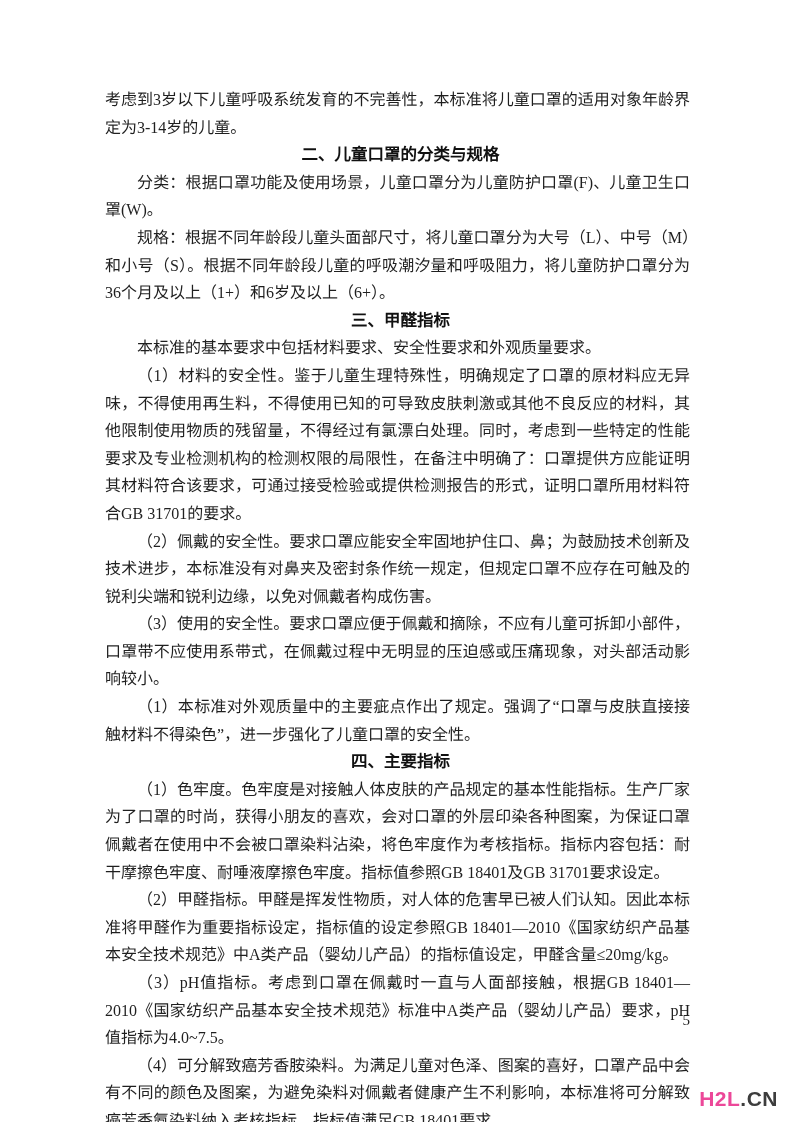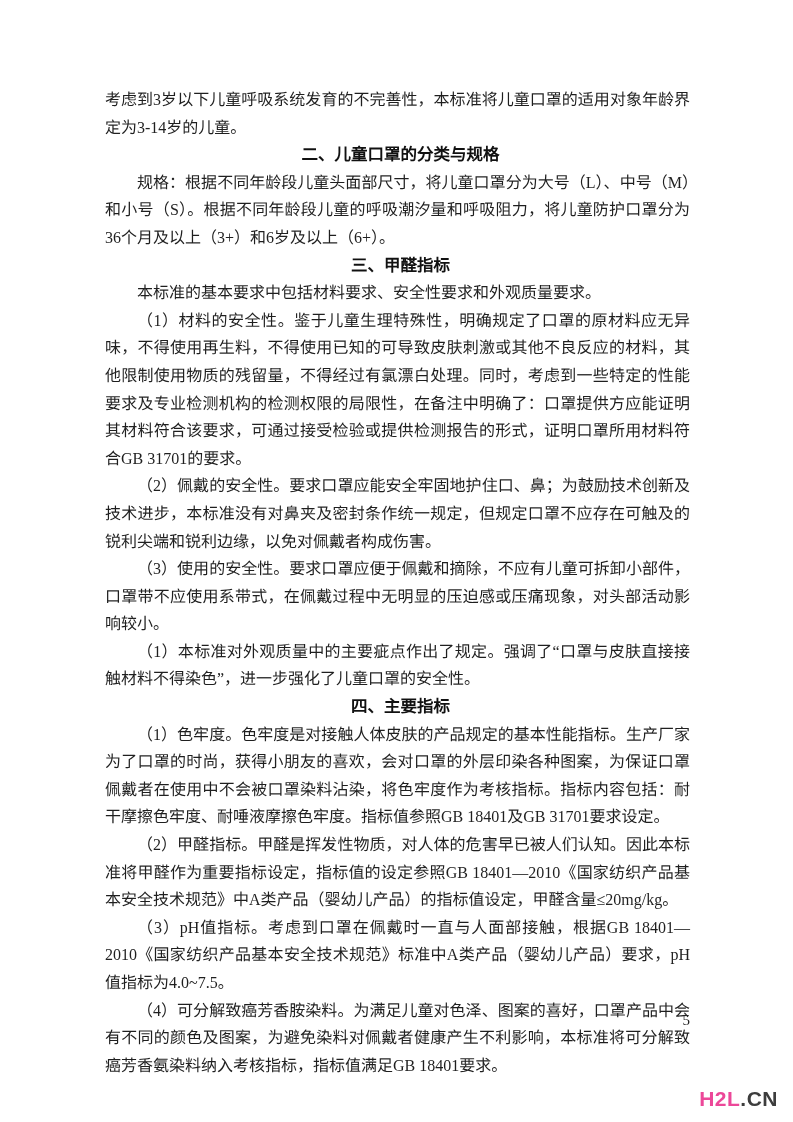--- a/index.html
+++ b/index.html
@@ -64,21 +64,22 @@
   .watermark .suffix { color: #3d3d3d; }
 </style>
 </head>
 <body>
 
 <div class="page">
 
   <div class="content">
     <p class="cont">考虑到3岁以下儿童呼吸系统发育的不完善性，本标准将儿童口罩的适用对象年龄界定为3-14岁的儿童。</p>
     <p class="heading">二、儿童口罩的分类与规格</p>
-    <p class="para">规格：根据不同年龄段儿童头面部尺寸，将儿童口罩分为大号（L）、中号（M）和小号（S）。根据不同年龄段儿童的呼吸潮汐量和呼吸阻力，将儿童防护口罩分为36个月及以上（3+）和6岁及以上（6+）。</p>
+    <p class="para">分类：根据口罩功能及使用场景，儿童口罩分为儿童防护口罩(F)、儿童卫生口罩(W)。</p>
+    <p class="para">规格：根据不同年龄段儿童头面部尺寸，将儿童口罩分为大号（L）、中号（M）和小号（S）。根据不同年龄段儿童的呼吸潮汐量和呼吸阻力，将儿童防护口罩分为36个月及以上（1+）和6岁及以上（6+）。</p>
     <p class="heading">三、甲醛指标</p>
     <p class="para">本标准的基本要求中包括材料要求、安全性要求和外观质量要求。</p>
     <p class="para">（1）材料的安全性。鉴于儿童生理特殊性，明确规定了口罩的原材料应无异味，不得使用再生料，不得使用已知的可导致皮肤刺激或其他不良反应的材料，其他限制使用物质的残留量，不得经过有氯漂白处理。同时，考虑到一些特定的性能要求及专业检测机构的检测权限的局限性，在备注中明确了：口罩提供方应能证明其材料符合该要求，可通过接受检验或提供检测报告的形式，证明口罩所用材料符合GB 31701的要求。</p>
     <p class="para">（2）佩戴的安全性。要求口罩应能安全牢固地护住口、鼻；为鼓励技术创新及技术进步，本标准没有对鼻夹及密封条作统一规定，但规定口罩不应存在可触及的锐利尖端和锐利边缘，以免对佩戴者构成伤害。</p>
     <p class="para">（3）使用的安全性。要求口罩应便于佩戴和摘除，不应有儿童可拆卸小部件，口罩带不应使用系带式，在佩戴过程中无明显的压迫感或压痛现象，对头部活动影响较小。</p>
     <p class="para">（1）本标准对外观质量中的主要疵点作出了规定。强调了“口罩与皮肤直接接触材料不得染色”，进一步强化了儿童口罩的安全性。</p>
     <p class="heading">四、主要指标</p>
     <p class="para">（1）色牢度。色牢度是对接触人体皮肤的产品规定的基本性能指标。生产厂家为了口罩的时尚，获得小朋友的喜欢，会对口罩的外层印染各种图案，为保证口罩佩戴者在使用中不会被口罩染料沾染，将色牢度作为考核指标。指标内容包括：耐干摩擦色牢度、耐唾液摩擦色牢度。指标值参照GB 18401及GB 31701要求设定。</p>
     <p class="para">（2）甲醛指标。甲醛是挥发性物质，对人体的危害早已被人们认知。因此本标准将甲醛作为重要指标设定，指标值的设定参照GB 18401—2010《国家纺织产品基本安全技术规范》中A类产品（婴幼儿产品）的指标值设定，甲醛含量≤20mg/kg。</p>
     <p class="para">（3）pH值指标。考虑到口罩在佩戴时一直与人面部接触，根据GB 18401—2010《国家纺织产品基本安全技术规范》标准中A类产品（婴幼儿产品）要求，pH值指标为4.0~7.5。</p>

